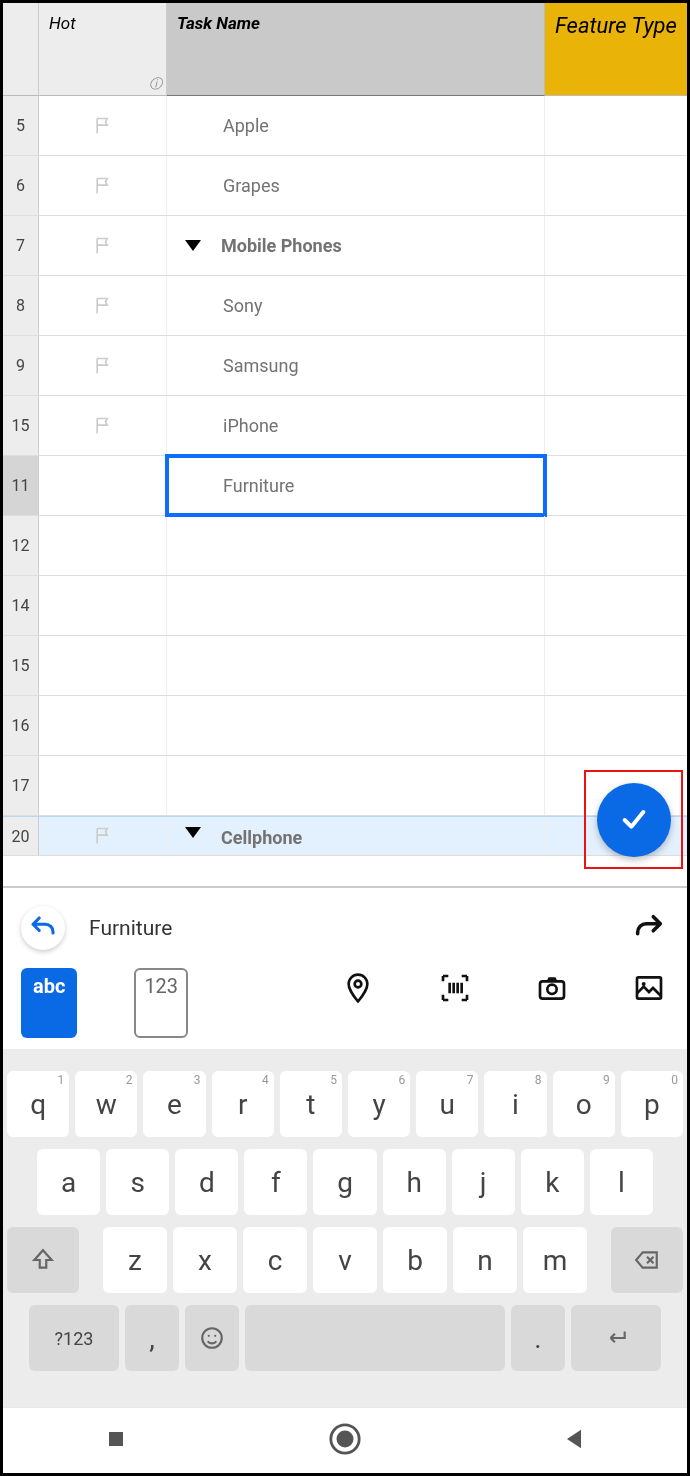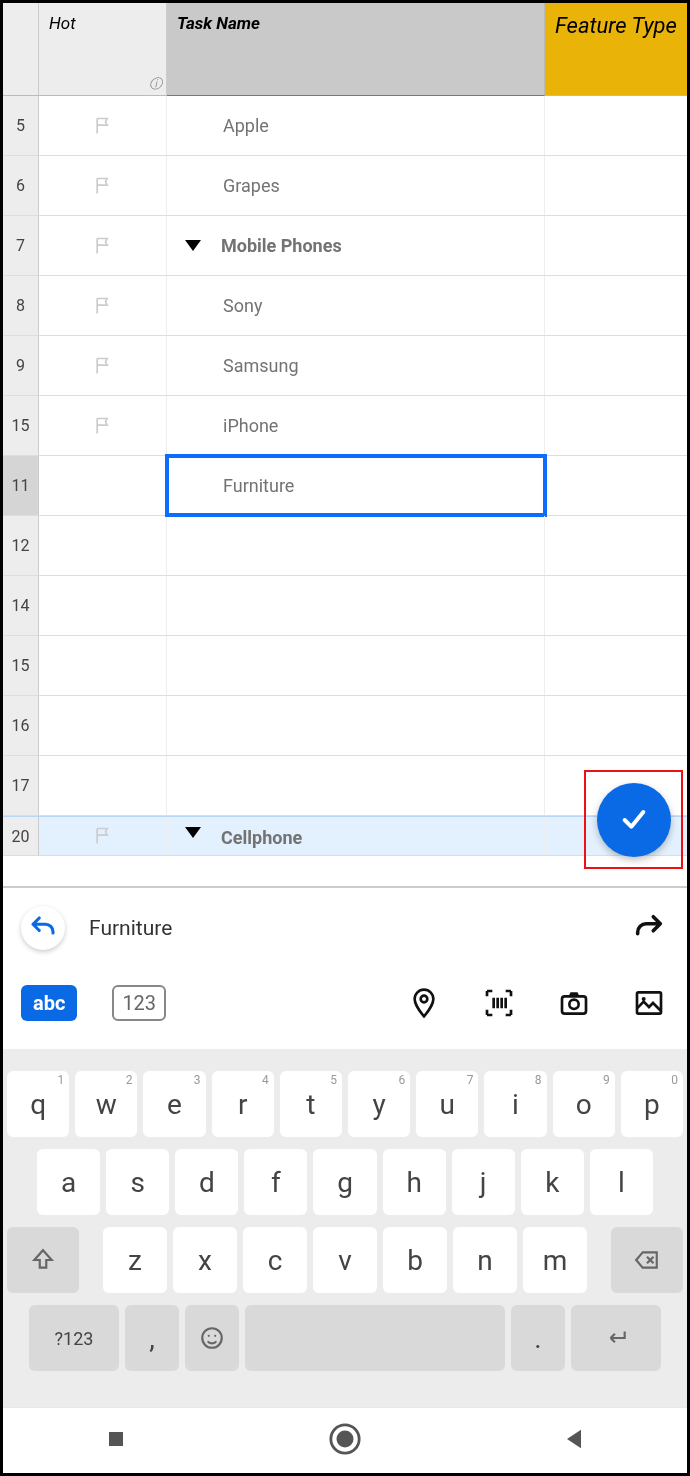--- a/index.html
+++ b/index.html
@@ -32,21 +32,21 @@
   .flag { width: 20px; height: 22px; position: relative; }
   .flag svg { display: block; }
   .tri { width: 0; height: 0; border-left: 8px solid transparent; border-right: 8px solid transparent; border-top: 11px solid #000; margin-right: 20px; }
   .fab-wrap { position: absolute; right: 4px; top: 767px; width: 99px; height: 99px; border: 2px solid #e11; display: flex; align-items: center; justify-content: center; }
   .fab { width: 74px; height: 74px; border-radius: 50%; background: #0a6ae6; display: flex; align-items: center; justify-content: center; box-shadow: 0 3px 7px rgba(0,0,0,.25); }
   .inputbar { position: absolute; left: 0; right: 0; top: 883px; height: 160px; background: #fff; border-top: 2px solid #ccc; }
   .inputbar .top { display: flex; align-items: center; height: 80px; padding: 0 18px; gap: 24px; }
   .undo { width: 44px; height: 44px; border-radius: 50%; background: #fff; box-shadow: 0 2px 5px rgba(0,0,0,.2); display: flex; align-items: center; justify-content: center; }
   .inputtext { font-size: 21px; color: #333; }
   .redo { margin-left: auto; }
-  .inputbar .bottom { display: flex; align-items: center; height: 70px; padding: 0 18px; gap: 35px; }
+  .inputbar .bottom { display: flex; height: 70px; padding: 0 18px; gap: 57px; }
   .btn-abc { background: #0a6ae6; color: #fff; font-weight: bold; font-size: 20px; border-radius: 6px; padding: 6px 12px; }
   .btn-123 { border: 2px solid #888; color: #666; font-weight: normal; font-size: 20px; border-radius: 6px; padding: 4px 8px; }
   .iconbtn { width: 40px; height: 40px; display: flex; align-items: center; justify-content: center; }
   .spacer { flex: 1; }
   .keyboard { position: absolute; left: 0; right: 0; top: 1046px; bottom: 66px; background: #ececec; padding-top: 16px; }
   .krow { display: flex; justify-content: center; gap: 2px; padding: 6px 2px; }
   .key { flex: 1; height: 66px; background: #fff; border-radius: 6px; display: flex; align-items: center; justify-content: center; font-size: 28px; color: #444; position: relative; margin: 0 2px; max-width: 64px; }
   .key.fn { background: #d9d9d9; }
   .key.space { max-width: 260px; background: #d9d9d9; }
   .key .sup { position: absolute; top: 2px; right: 5px; font-size: 12px; color: #999; }

